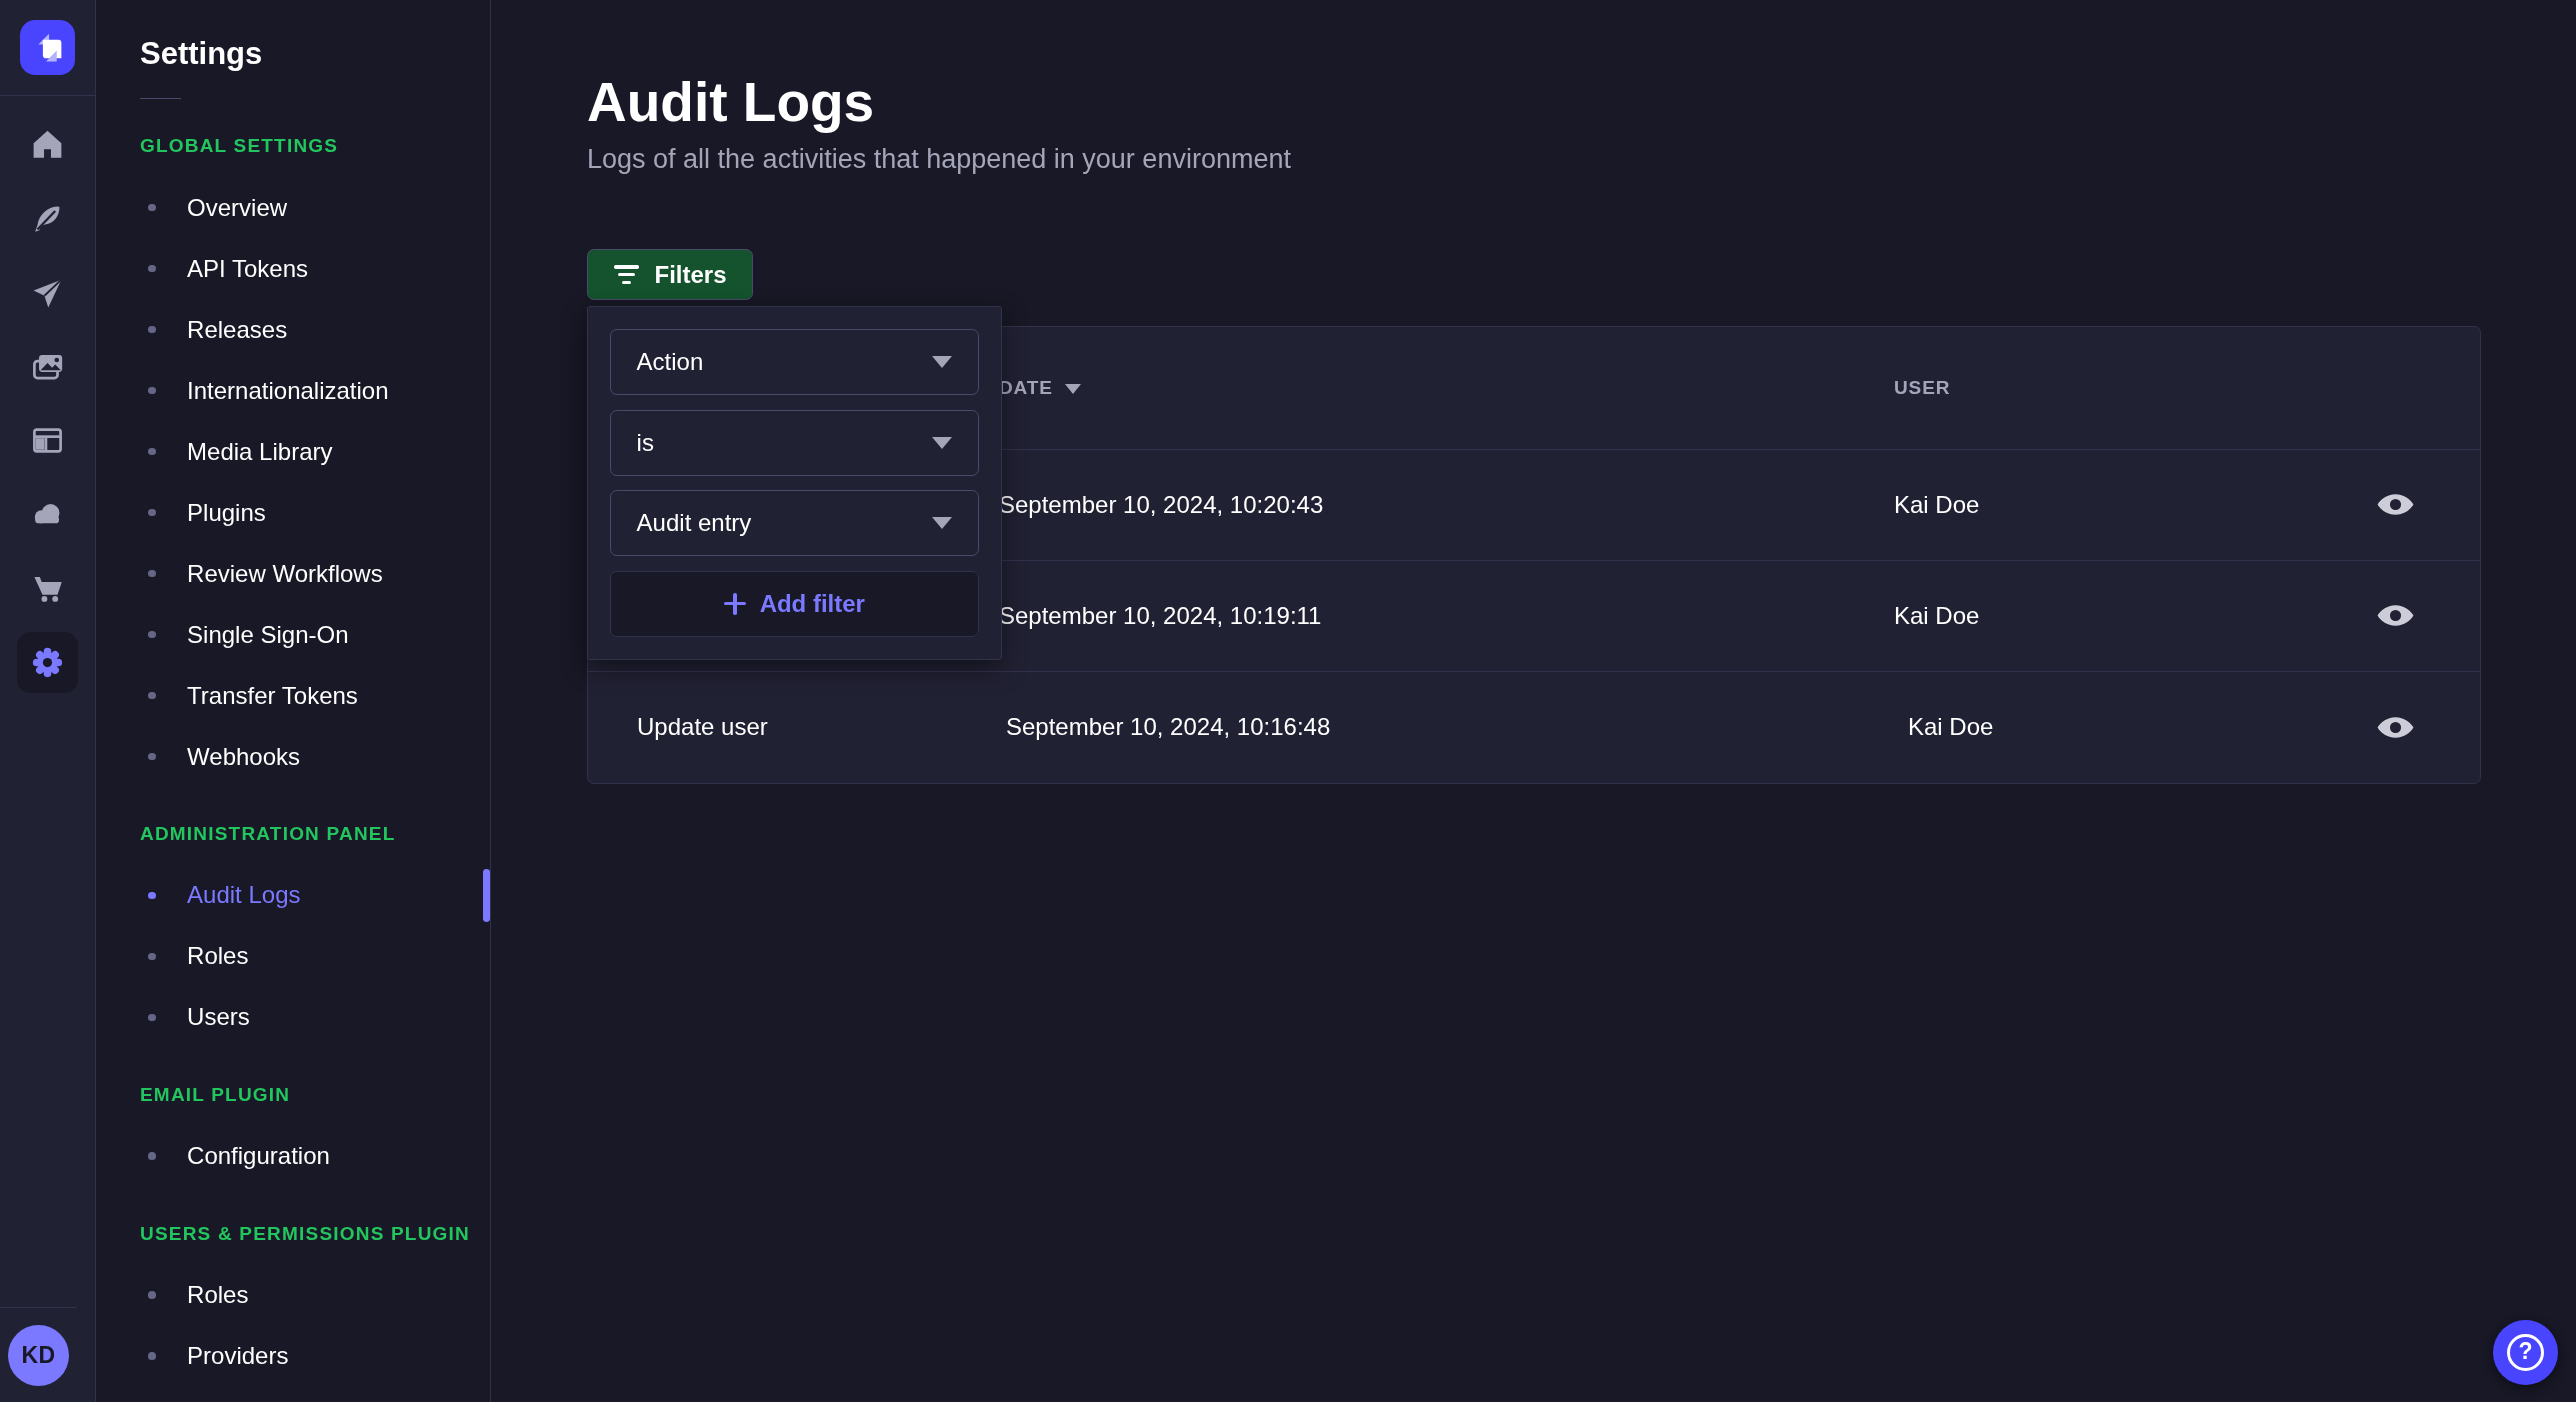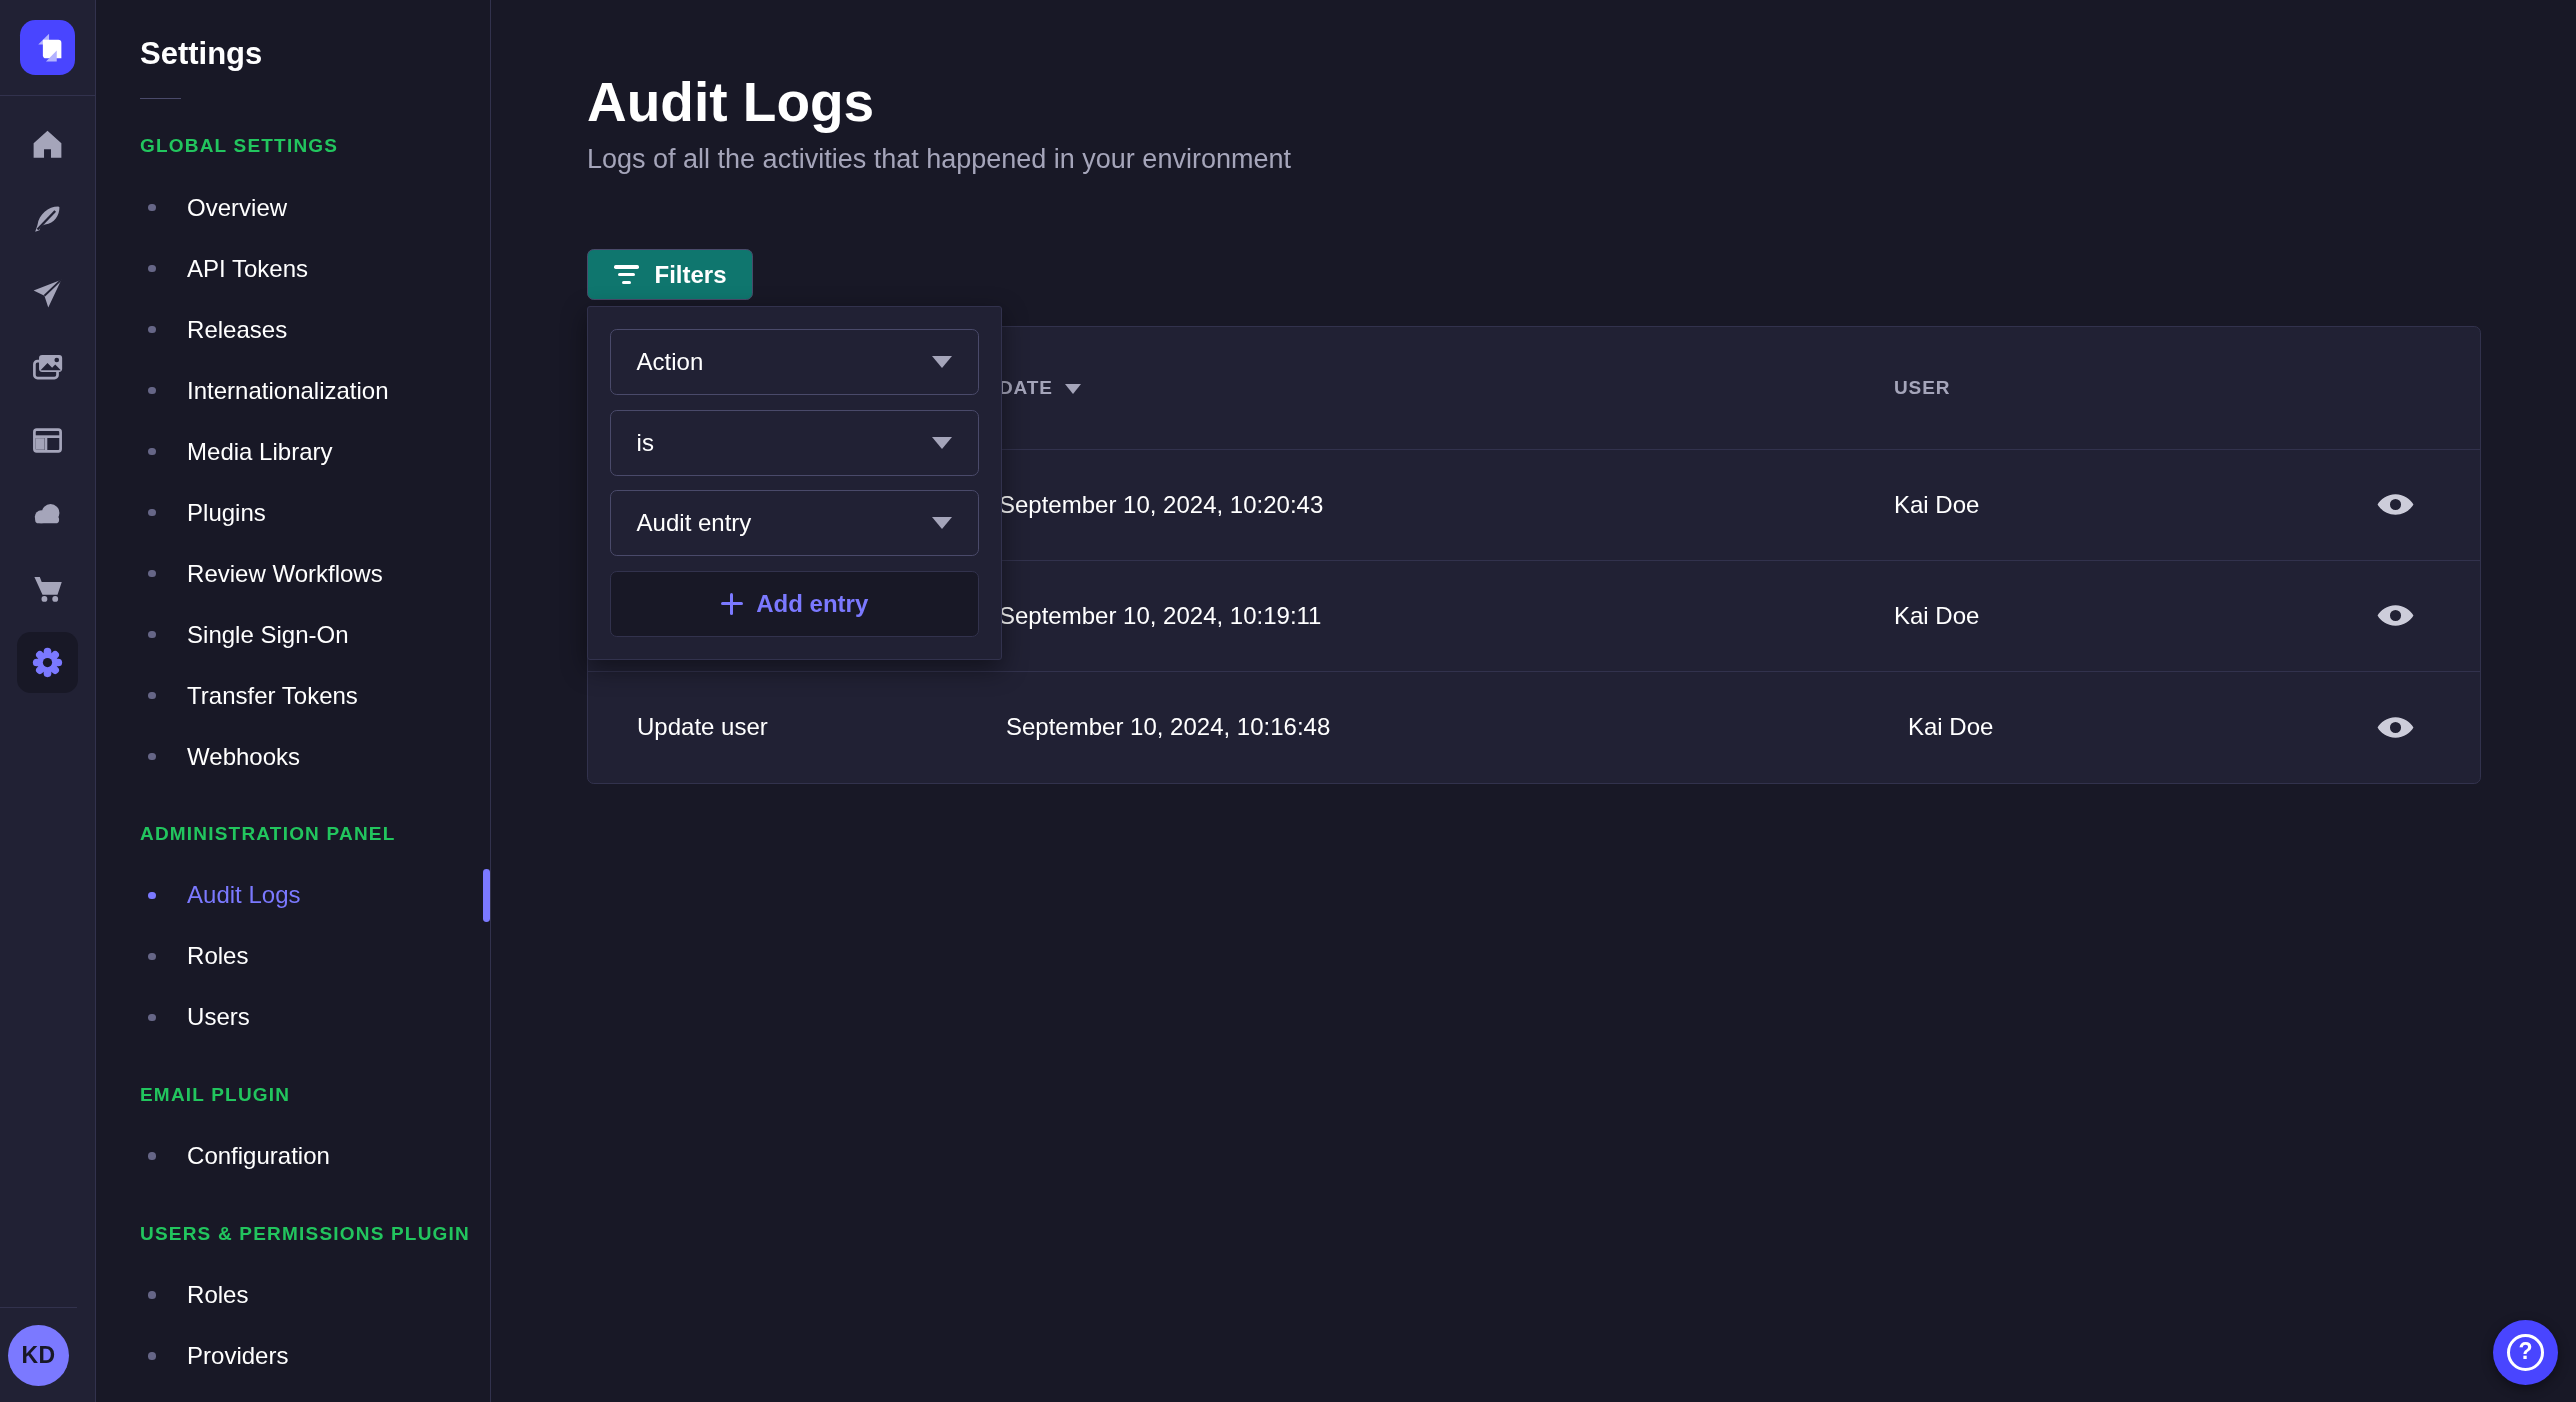--- a/index.html
+++ b/index.html
@@ -68,21 +68,21 @@
     background:#7b79ff; border-radius:3.4px;
   }
 
   
   .main { position:absolute; left:492px; top:0; right:0; bottom:0; padding:0 95px; }
   .page-title { margin-top:72px; font-size:55px; line-height:60px; font-weight:700; color:#ffffff; }
   .page-sub { margin-top:10.2px; font-size:27px; line-height:34px; color:#a5a5ba; }
 
   .filters-btn {
     margin-top:73px; height:51px; padding:0 25.6px; border-radius:6.8px;
-    background:#0f766e; border:0.9px solid #4a4a6a; color:#ffffff;
+    background:#14532d; border:0.9px solid #4a4a6a; color:#ffffff;
     font-size:24px; font-weight:600; font-family:inherit;
     display:inline-flex; align-items:center; gap:15.3px; cursor:pointer;
   }
   .filter-glyph { display:flex; flex-direction:column; align-items:center; gap:4.3px; }
   .filter-glyph i { display:block; height:3.4px; border-radius:1.7px; background:#ffffff; }
   .filter-glyph i:nth-child(1){ width:25.6px; }
   .filter-glyph i:nth-child(2){ width:17px; }
   .filter-glyph i:nth-child(3){ width:8.5px; }
 
   
@@ -400,20 +400,20 @@
   <button class="select">
     <span>is</span>
     <span class="chev"></span>
   </button>
   <button class="select">
     <span>Audit entry</span>
     <span class="chev"></span>
   </button>
   <button class="add-filter">
     <span class="plus-icon"></span>
-    <span>Add entry</span>
+    <span>Add filter</span>
   </button>
 </div>
 
 <button class="help-fab">
   <span class="q-circle"></span>
 </button>
 
 
 </body></html>

